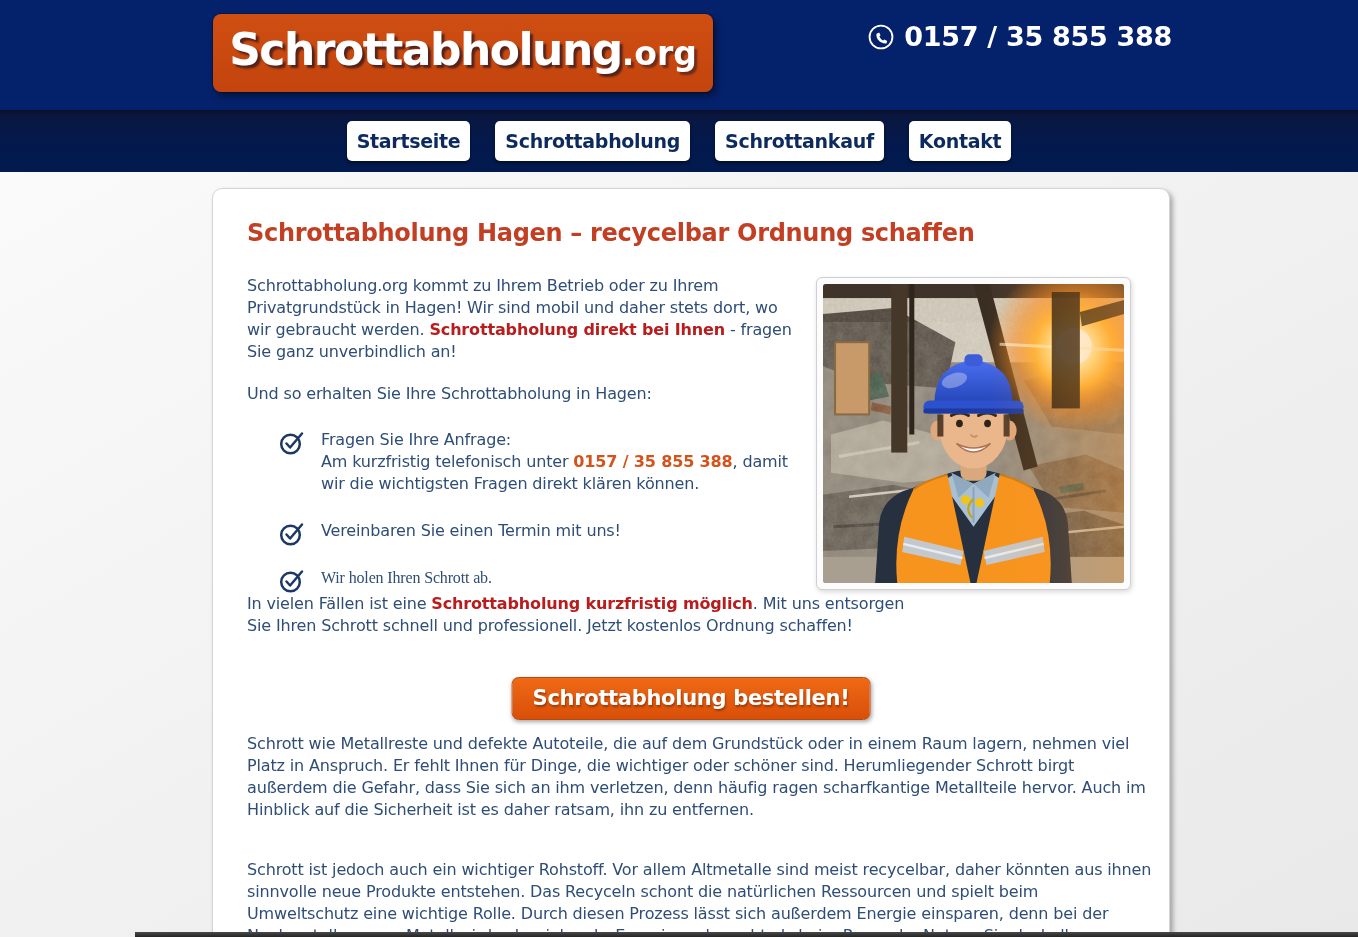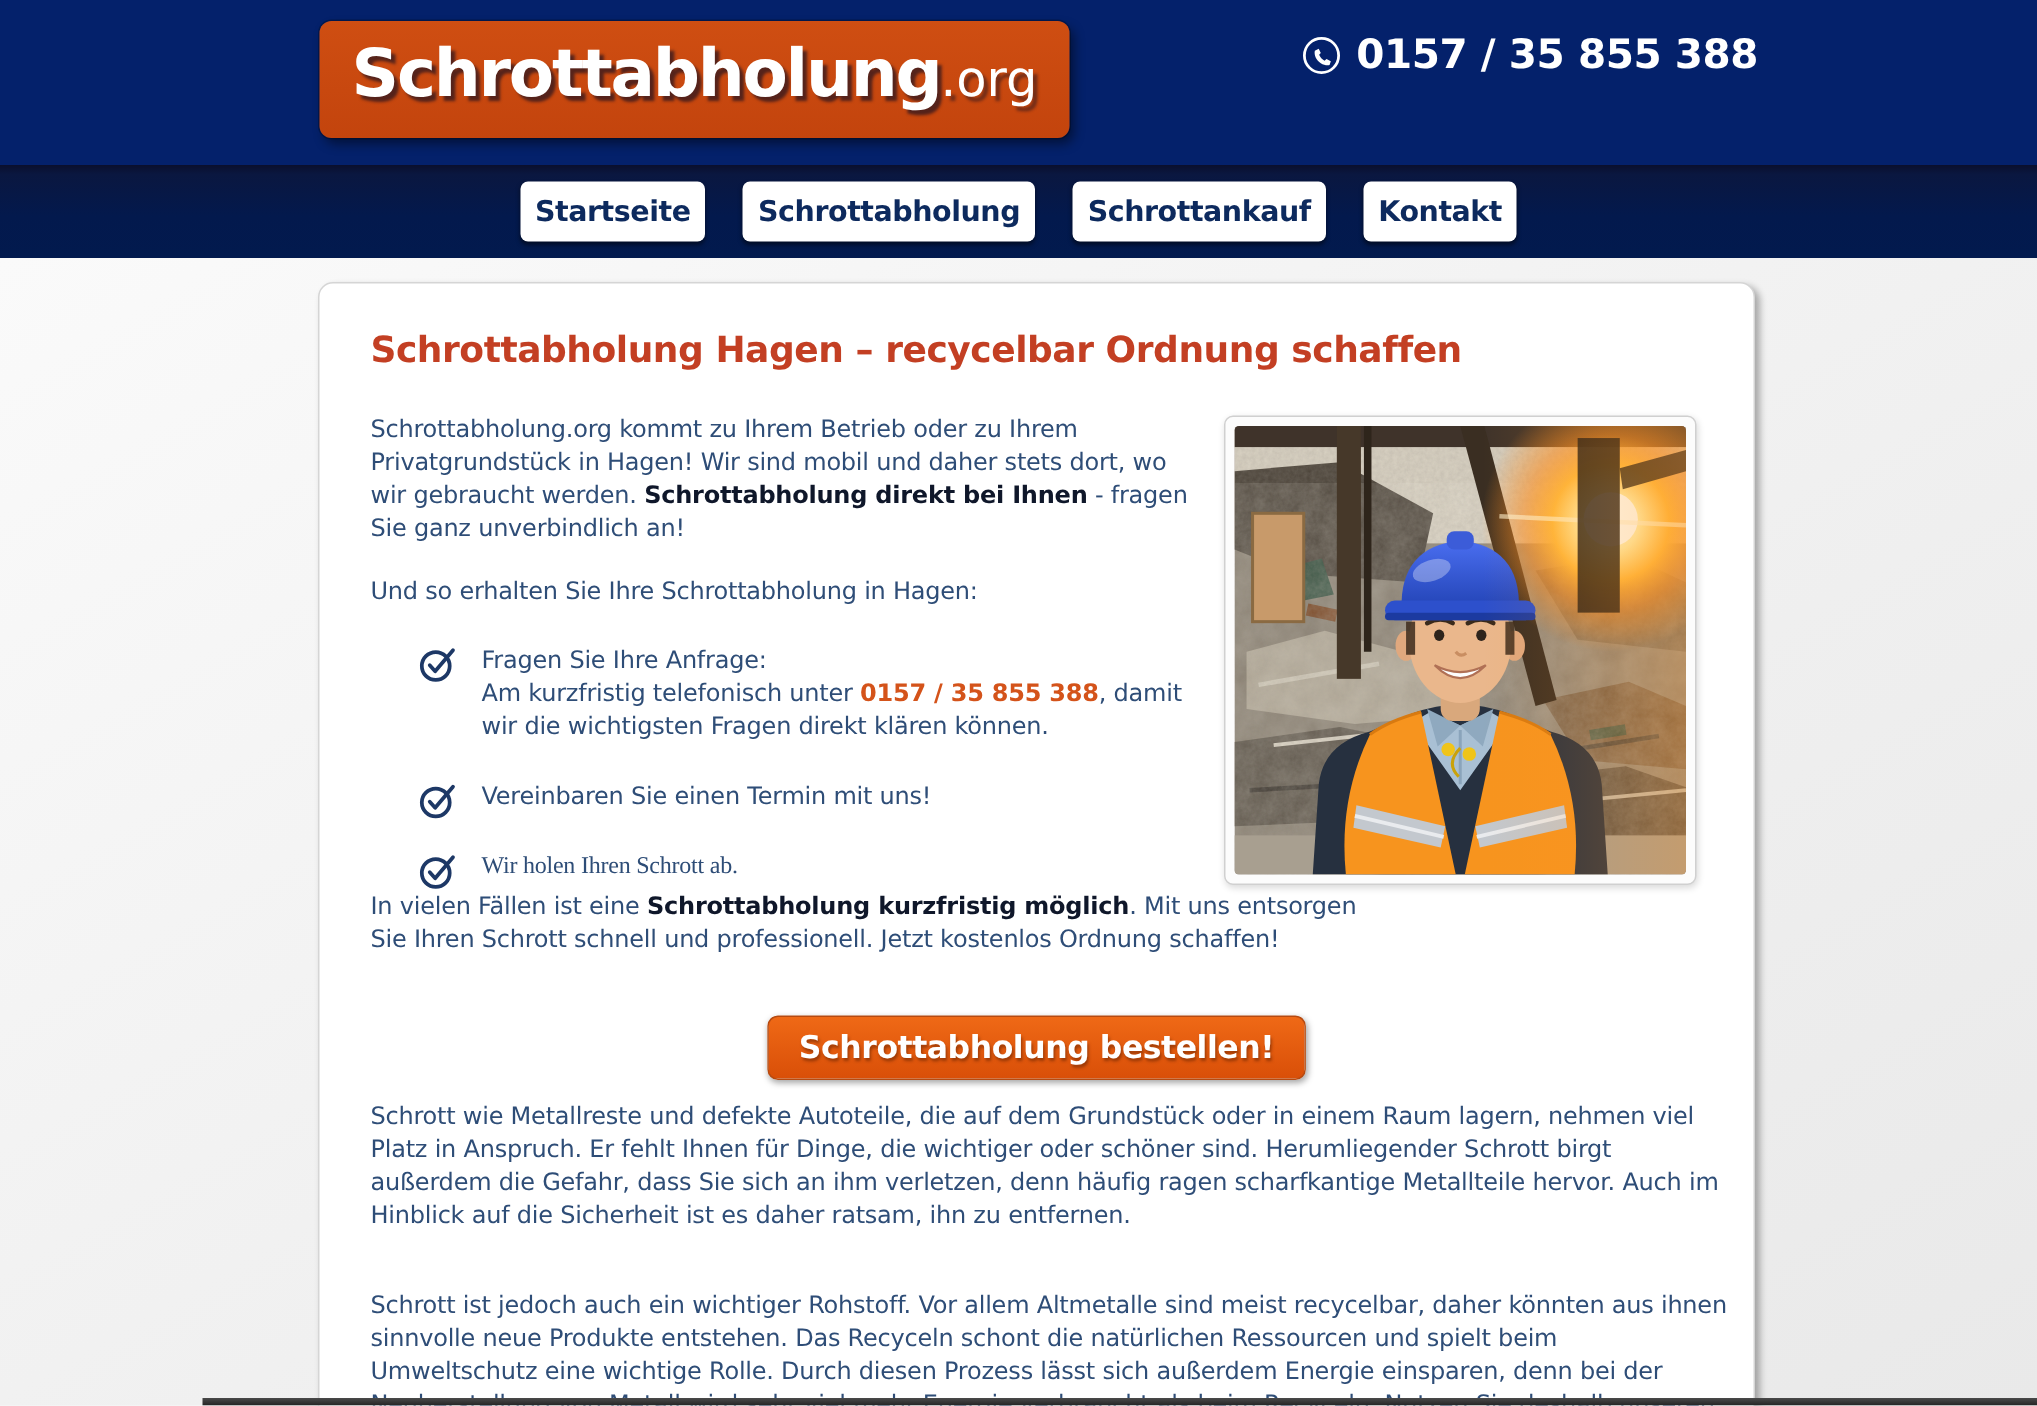--- a/index.html
+++ b/index.html
@@ -21,21 +21,21 @@
     border-radius:8px;
     display:flex; align-items:baseline; justify-content:center;
     box-shadow:0 0 0 1px rgba(0,0,0,.25), 3px 4px 7px rgba(0,0,0,.45);
     padding-top:14px; cursor:pointer;
   }
   .logo-main {
     font-size:44px; font-weight:bold; color:#ffffff; letter-spacing:-1.5px;
     text-shadow:3px 3px 2px rgba(8,10,35,.6); line-height:1;
   }
   .logo-suffix {
-    font-size:33px; font-weight:normal; color:#ffffff;
+    font-size:33px; font-weight:bold; color:#ffffff;
     text-shadow:3px 3px 2px rgba(8,10,35,.45); line-height:1;
   }
   .hotline { position:absolute; right:186px; top:18px; text-align:right; color:#fff; }
   .hotline-label { font-size:23px; letter-spacing:-0.3px; }
   .hotline-row { display:flex; align-items:center; justify-content:flex-end; gap:10px; margin-top:3px; }
   .hotline-phone { font-size:27px; font-weight:bold; letter-spacing:-0.3px; }
   .phone-icon { width:28px; height:28px; display:block; }
 
   
   .navbar {
@@ -58,21 +58,21 @@
   .card {
     position:absolute; left:212px; top:16px; width:958px; height:980px;
     background:#ffffff; border:1px solid #d5d5d5; border-radius:10px;
     box-shadow:3px 3px 5px rgba(0,0,0,.30);
   }
   .page-title {
     position:absolute; left:34px; top:30px;
     font-size:24px; font-weight:bold; color:#c33f23; letter-spacing:-0.3px;
   }
   .copy { font-size:16px; line-height:22px; color:#2e4d77; letter-spacing:-0.15px; }
-  .copy b { color:#0f172a; }
+  .copy b { color:#b91c1c; }
   .intro { position:absolute; left:34px; top:86px; width:548px; }
   .steps-lead { position:absolute; left:34px; top:194px; width:548px; }
 
   .check-item { position:absolute; display:flex; gap:16px; }
   .check-item .ck { flex:0 0 26px; margin-top:1px; }
   .ck svg { width:26px; height:26px; display:block; }
   .check-text { width:470px; }
   .phone-link { color:#d4531a; font-weight:bold; cursor:pointer; }
 
   .closing { position:absolute; left:34px; top:404px; width:680px; }

